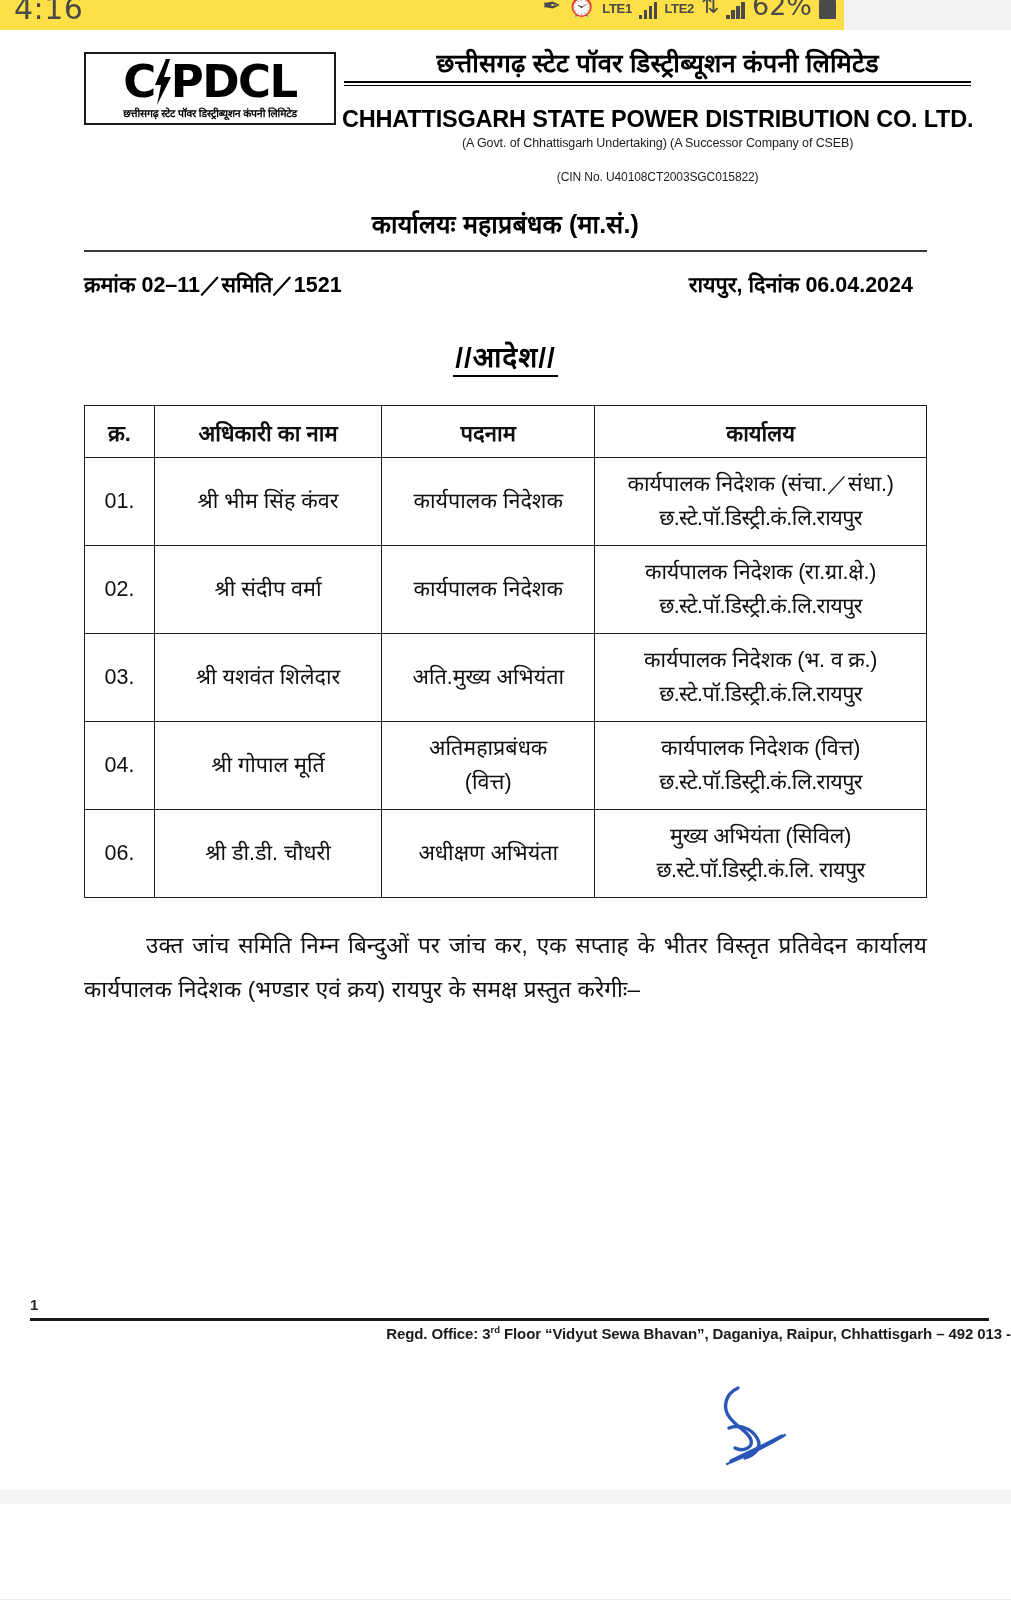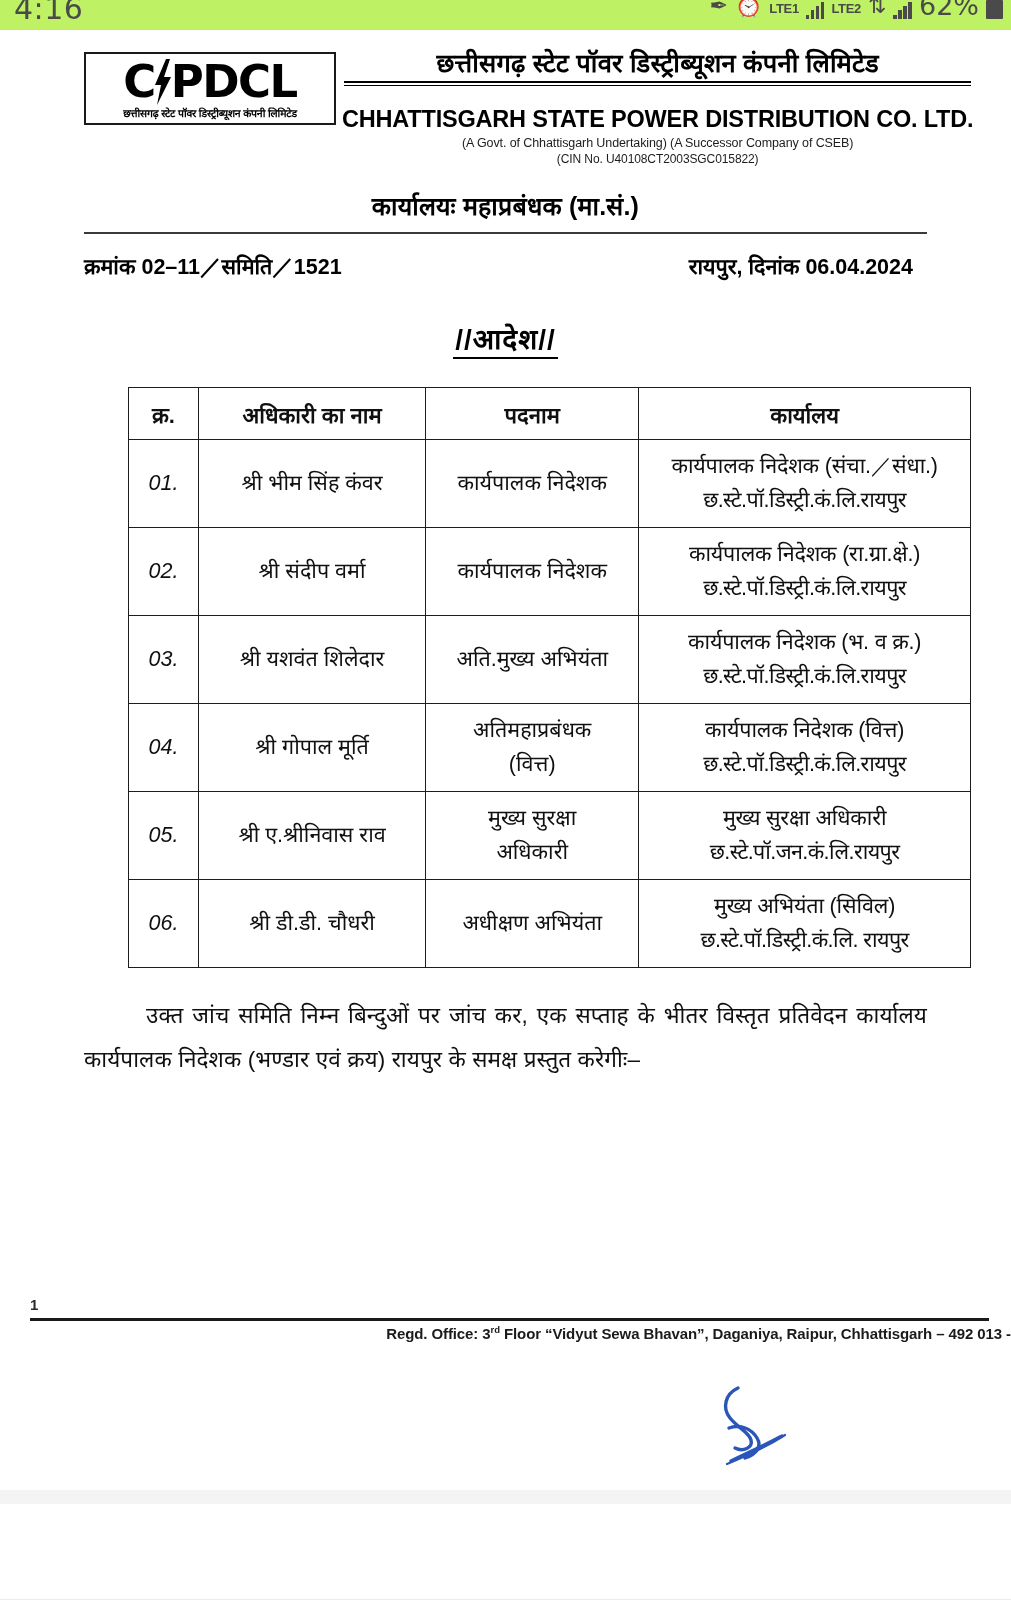--- a/index.html
+++ b/index.html
@@ -6,23 +6,23 @@
   html, body {
     width: 1011px;
     height: 1600px;
     background: #f2f2f2;
     font-family: "Liberation Sans", sans-serif;
   }
 
   
   .statusbar {
     position: relative;
-    width: 1011px;
+    width: 844px;
     height: 30px;
-    background: #bef264;
+    background: #fde047;
     overflow: hidden;
   }
   .sb-time {
     position: absolute;
     left: 14px;
     top: -9px;
     font-size: 30px;
     color: #4a4a4a;
     letter-spacing: 0.5px;
     font-family: "DejaVu Sans", sans-serif;
@@ -146,21 +146,21 @@
   .lh-small {
     font-size: 12.5px;
     color: #1c1c1c;
     margin-top: 3px;
     letter-spacing: -0.1px;
     white-space: nowrap;
   }
   .lh-small2 {
     font-size: 12px;
     color: #1c1c1c;
-    margin-top: 2px;
+    margin-top: 20px;
     letter-spacing: -0.1px;
   }
 
   
   .office-line {
     text-align: center;
     font-size: 25px;
     font-weight: bold;
     color: #000;
     margin-top: 22px;
@@ -208,21 +208,20 @@
     letter-spacing: 0.1px;
   }
   .para.tight { margin-top: 26px; }
 
   
   table.committee {
     width: 100%;
     border-collapse: collapse;
     margin-top: 30px;
     table-layout: fixed;
-    margin-left: 44px;
   }
   table.committee th,
   table.committee td {
     border: 1.8px solid #1d1d1d;
     color: #101010;
     padding: 4px 6px;
   }
   table.committee th {
     font-size: 22px;
     font-weight: bold;
@@ -234,21 +233,21 @@
     font-size: 21.5px;
     text-align: center;
     vertical-align: middle;
     height: 88px;
     line-height: 1.55;
   }
   col.c-sn { width: 8.3%; }
   col.c-name { width: 27%; }
   col.c-desig { width: 25.3%; }
   col.c-office { width: 39.4%; }
-  td.sn { text-align: left; padding-left: 14px; font-size: 21px; font-style: italic; }
+  td.sn { text-align: left; padding-left: 14px; font-size: 21px; }
   td.office { font-size: 21px; letter-spacing: -0.2px; }
   td.office .l2 { letter-spacing: -0.6px; }
   td.desig .d2 { display: block; }
 
   
   .pagenum {
     position: absolute;
     left: 30px;
     top: 1266px;
     font-size: 15px;
@@ -432,32 +431,20 @@
           <td class="desig">
             <span>अतिमहाप्रबंधक</span>
             <span class="d2">(वित्त)</span>
           </td>
           <td class="office">
             <div>कार्यपालक निदेशक (वित्त)</div>
             <div class="l2">छ.स्टे.पॉ.डिस्ट्री.कं.लि.रायपुर</div>
           </td>
         </tr>
         <tr>
-          <td class="sn">05.</td>
-          <td>श्री ए.श्रीनिवास राव</td>
-          <td class="desig">
-            <span>मुख्य सुरक्षा</span>
-            <span class="d2">अधिकारी</span>
-          </td>
-          <td class="office">
-            <div>मुख्य सुरक्षा अधिकारी</div>
-            <div class="l2">छ.स्टे.पॉ.जन.कं.लि.रायपुर</div>
-          </td>
-        </tr>
-        <tr>
           <td class="sn">06.</td>
           <td>श्री डी.डी. चौधरी</td>
           <td class="desig">
             <span>अधीक्षण अभियंता</span>
             <span class="d2"></span>
           </td>
           <td class="office">
             <div>मुख्य अभियंता (सिविल)</div>
             <div class="l2">छ.स्टे.पॉ.डिस्ट्री.कं.लि. रायपुर</div>
           </td>

